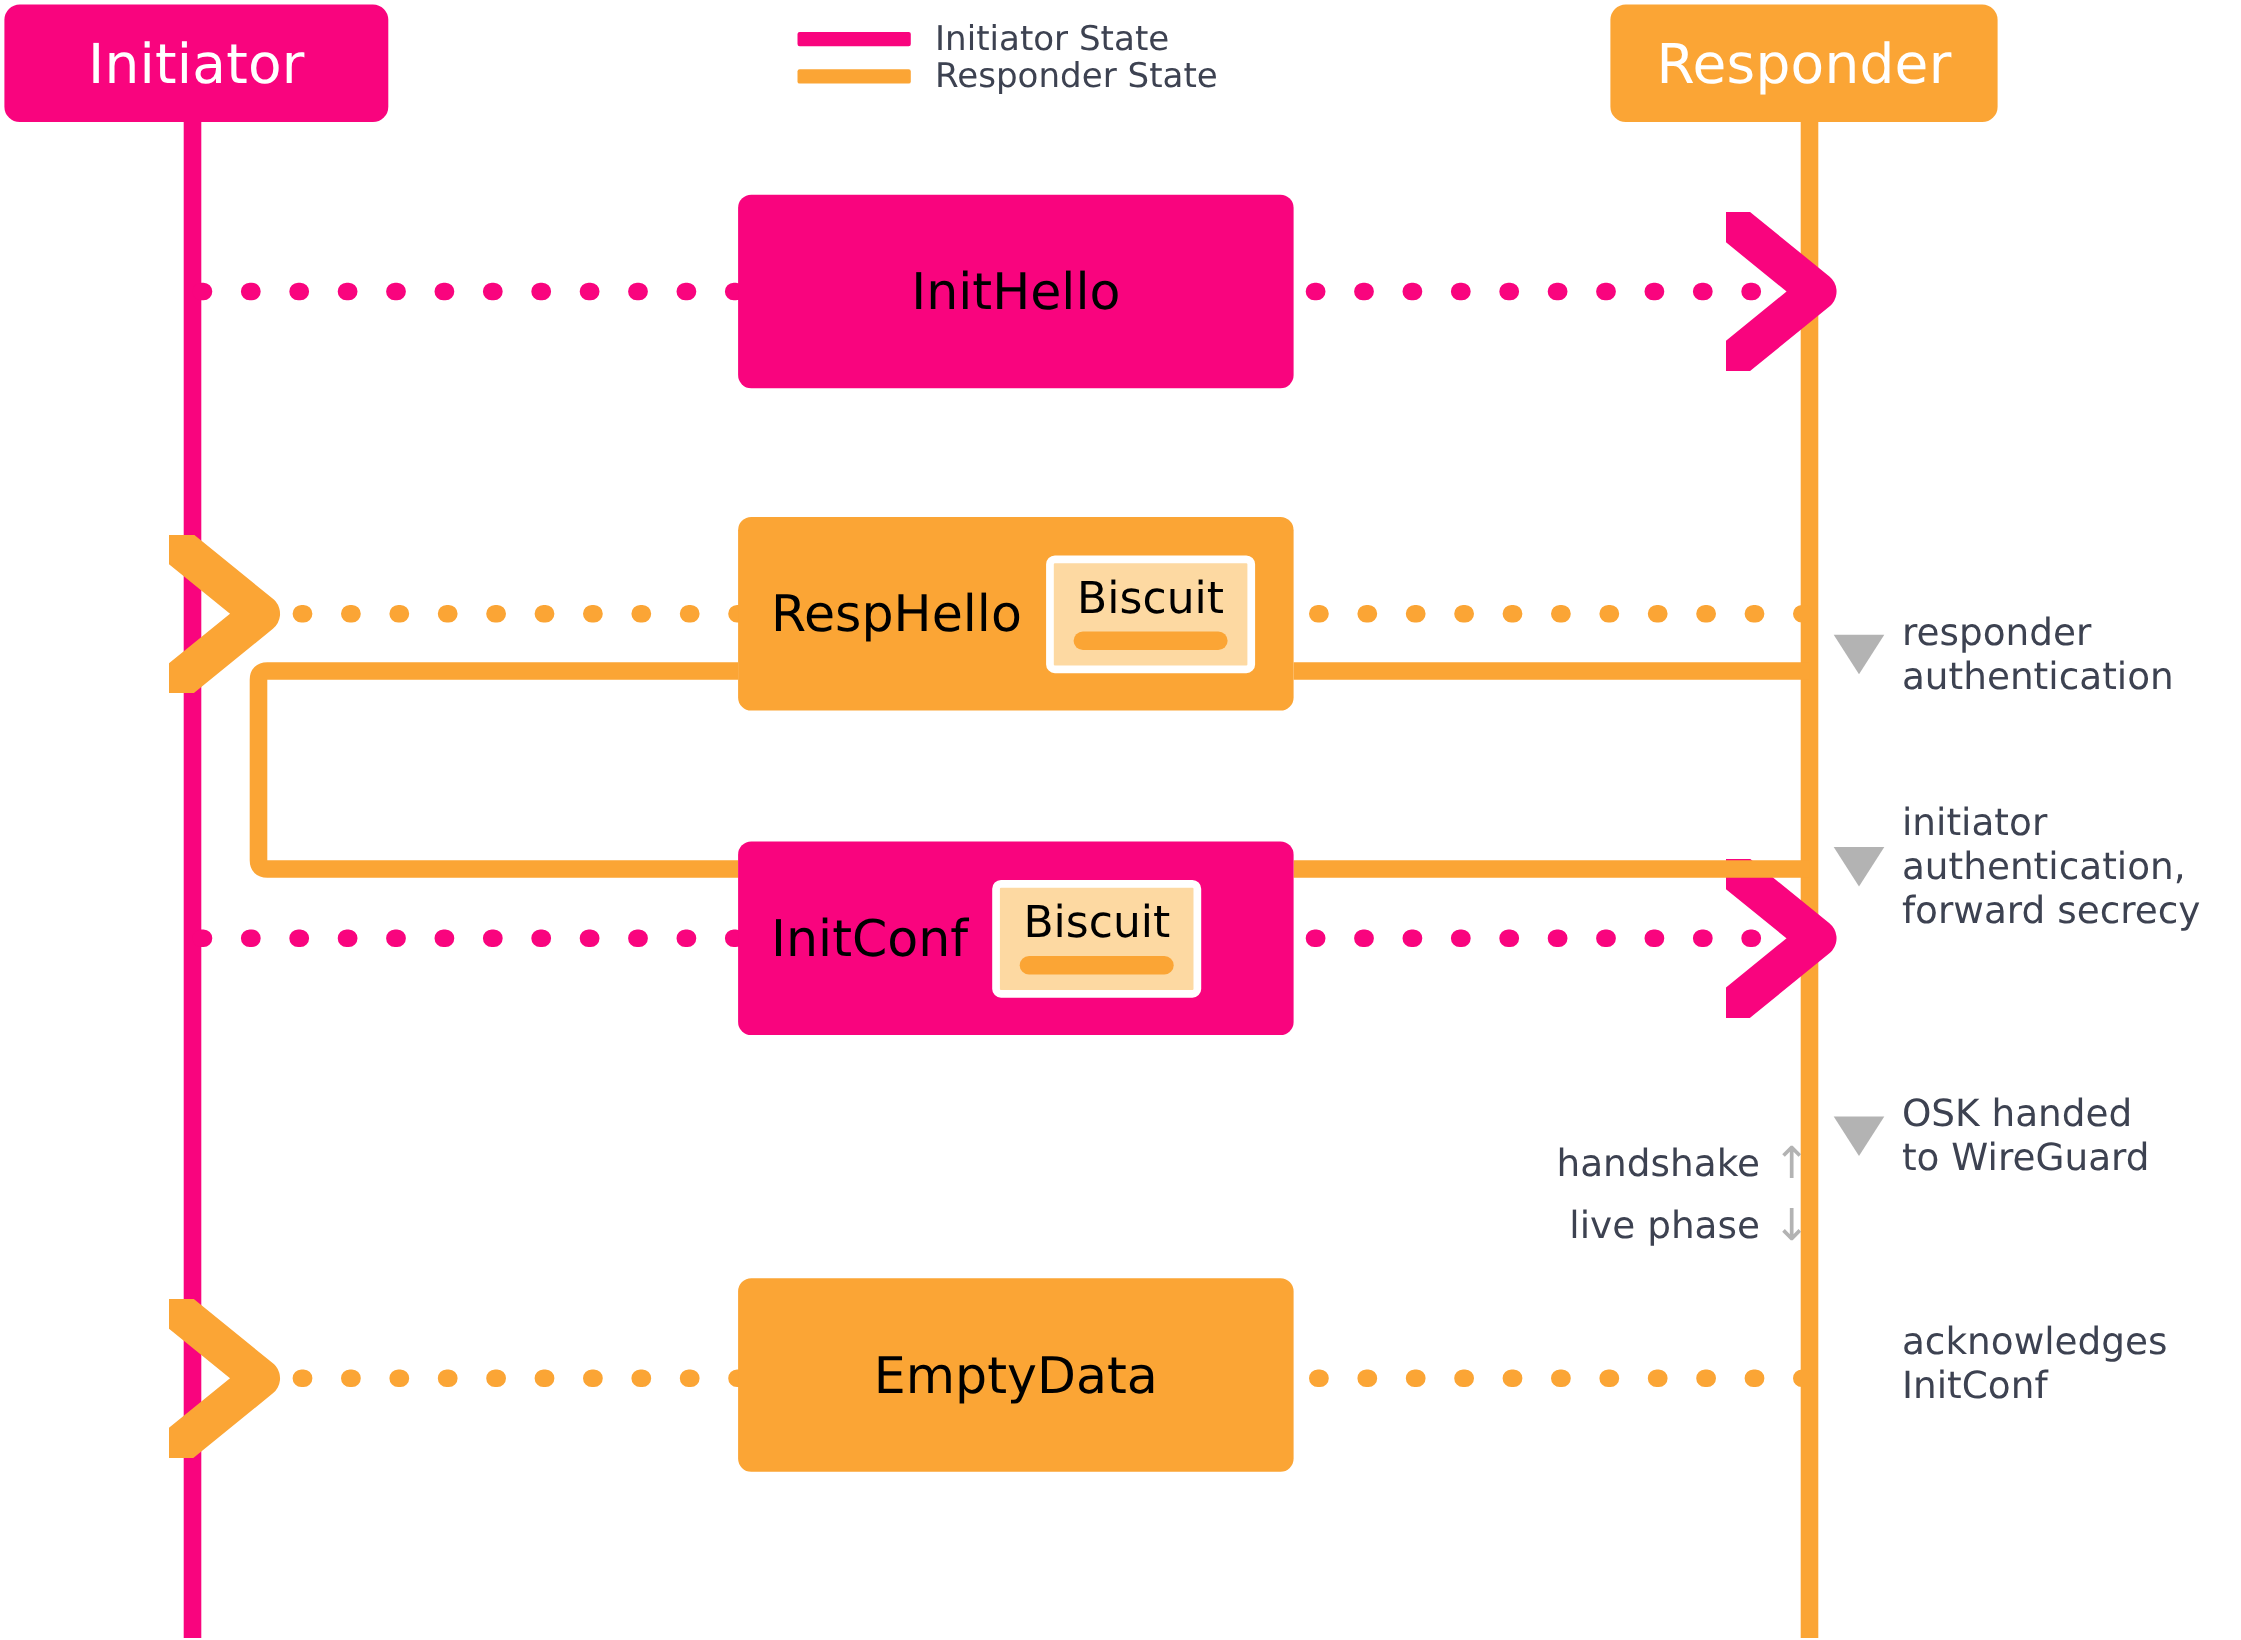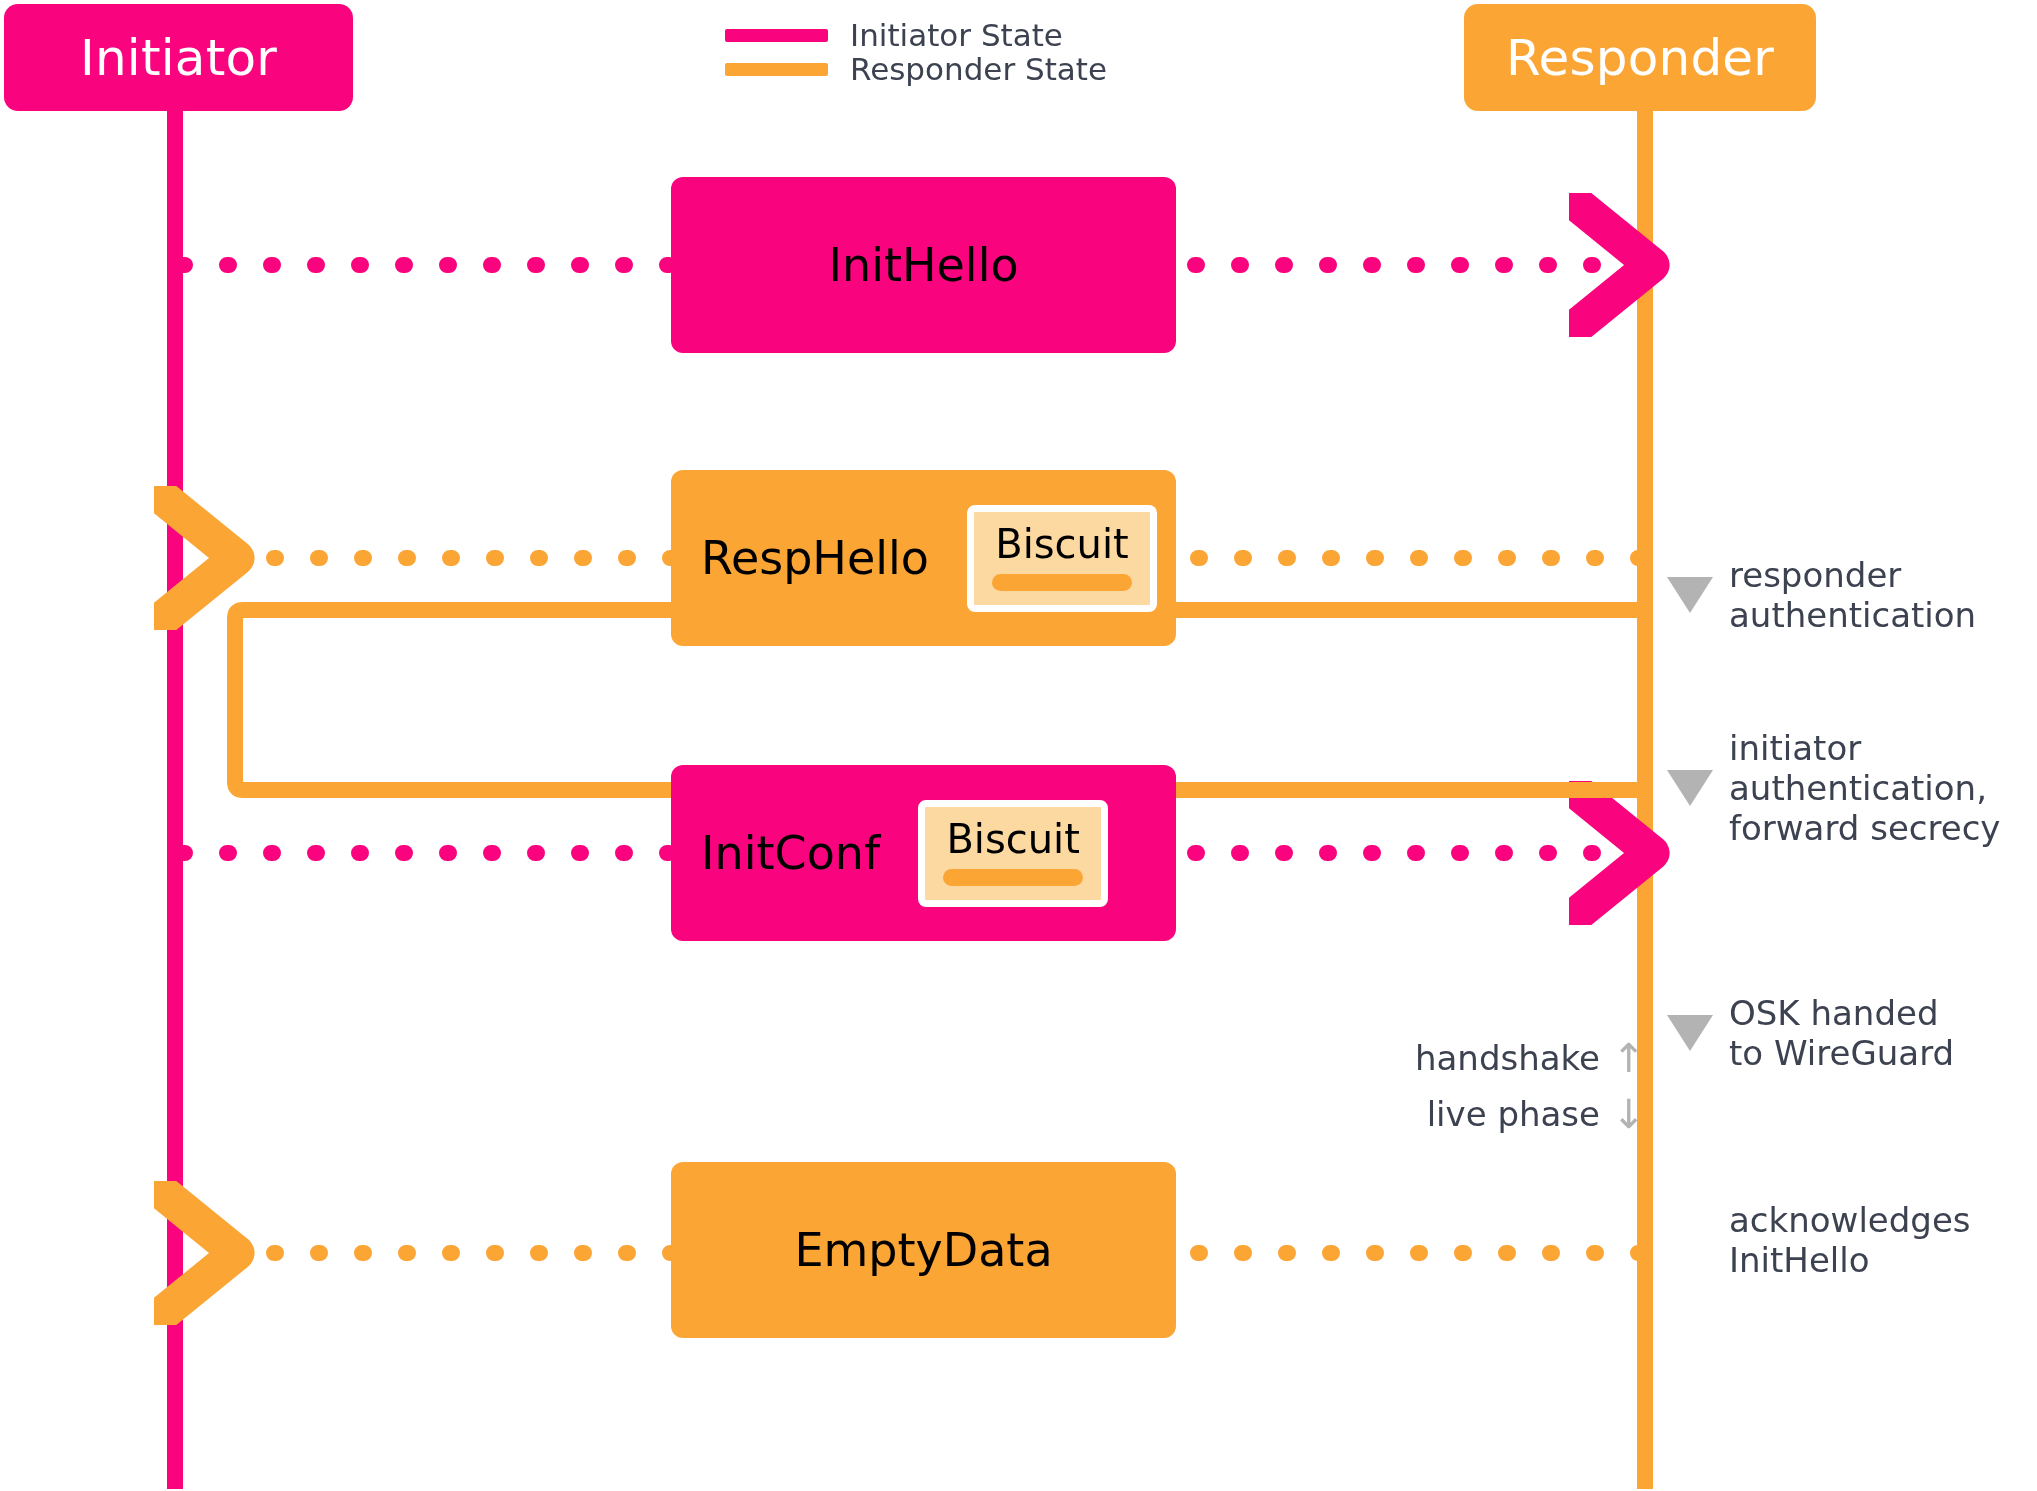--- a/index.html
+++ b/index.html
@@ -70,21 +70,21 @@
 
   #msg-inithello   { left: 671px; top: 177px;  width: 505px; height: 176px; }
   #msg-resphello   { left: 671px; top: 470px;  width: 505px; height: 176px; }
   #msg-initconf    { left: 671px; top: 765px;  width: 505px; height: 176px; }
   #msg-emptydata   { left: 671px; top: 1162px; width: 505px; height: 176px; }
 
   
   .message-box.with-biscuit {
     justify-content: flex-start;
     padding-left: 30px;
-    gap: 38px;
+    gap: 22px;
   }
 
   
   .biscuit {
     display: flex;
     flex-direction: column;
     align-items: center;
     justify-content: center;
     background: #FDD9A2;
     border: 7px solid #ffffff;
@@ -285,21 +285,21 @@
 
   <div class="annotation" id="annotation-osk">
     <span class="annotation-triangle"></span>
     <span class="annotation-text">OSK handed
 to WireGuard</span>
   </div>
 
   <div class="annotation" id="annotation-ack">
     <span class="annotation-triangle spacer"></span>
     <span class="annotation-text">acknowledges
-InitHello</span>
+InitConf</span>
   </div>
 
   <div id="phase-labels">
     <div class="phase-row">
       <span class="phase-text">handshake</span>
       <span class="phase-arrow">↑</span>
     </div>
     <div class="phase-row">
       <span class="phase-text">live phase</span>
       <span class="phase-arrow">↓</span>

